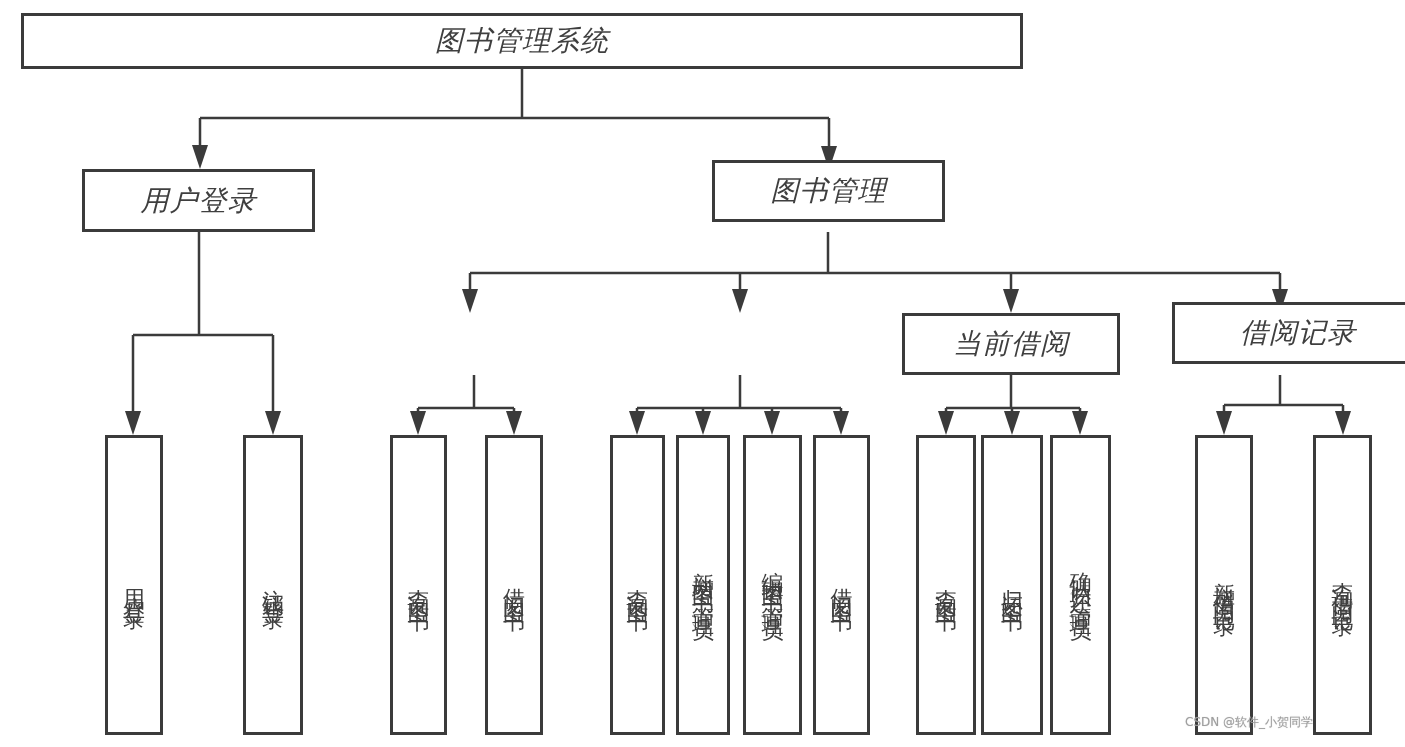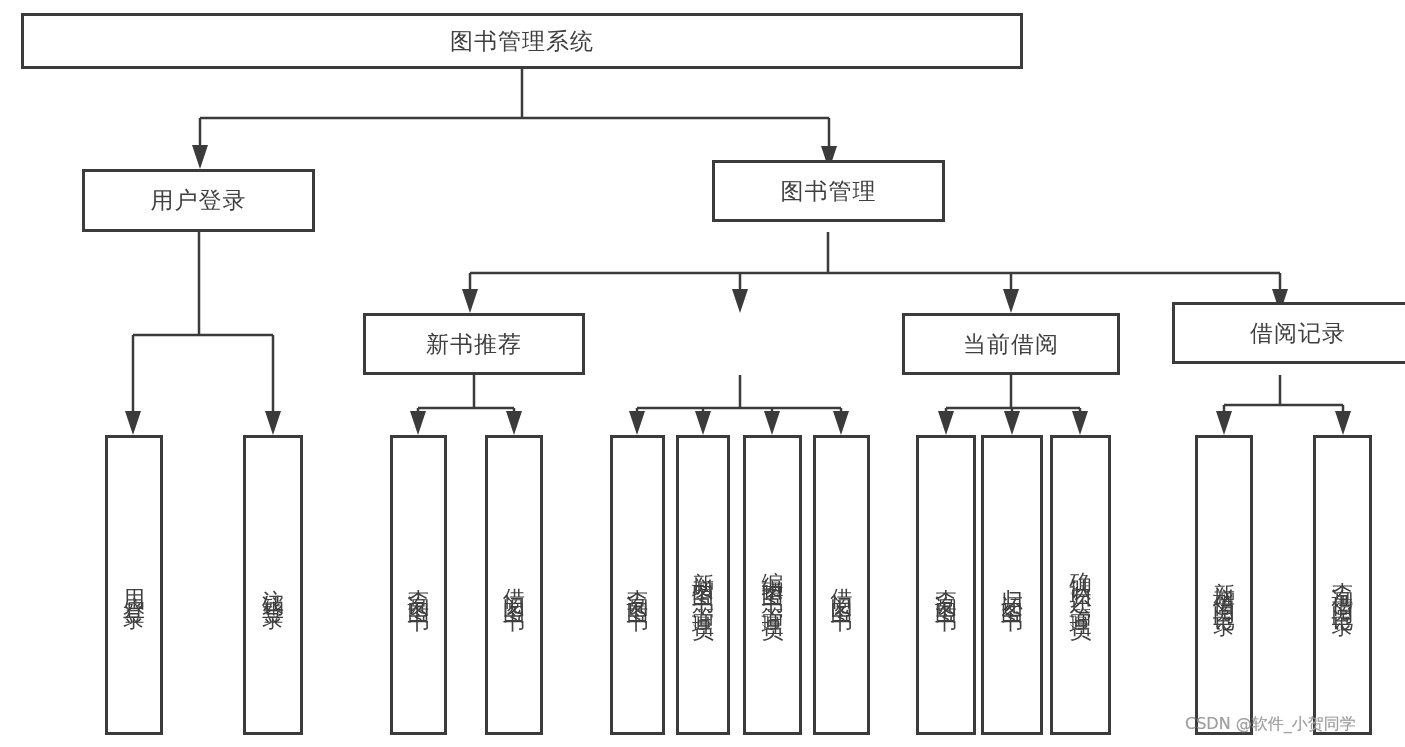--- a/index.html
+++ b/index.html
@@ -27,38 +27,39 @@
     box-sizing: border-box;
     border: 3px solid #3b3b3b;
     background: #ffffff;
     display: flex;
     align-items: center;
     justify-content: center;
     color: #3f3f3f;
     z-index: 2;
   }
   .node.h span {
-    font-size: 23px;
+    font-size: 28px;
     letter-spacing: 1px;
     white-space: nowrap;
+    font-style: italic;
   }
   .node.leaf span {
     writing-mode: vertical-rl;
     text-orientation: mixed;
     font-size: 22px;
     letter-spacing: 7px;
     line-height: 1;
     white-space: nowrap;
   }
   .watermark {
     position: absolute;
     left: 1185px;
     top: 714px;
     width: 215px;
-    font-size: 16px;
+    font-size: 12px;
     color: #9f9f9f;
     white-space: nowrap;
     z-index: 5;
     text-shadow: 0 0 1px rgba(160,160,160,0.6);
   }
 </style>
 </head>
 <body>
 
 <div class="canvas">
@@ -107,23 +108,20 @@
     <span>图书管理系统</span>
   </div>
 
   <div class="node h" style="left:82px;top:169px;width:233px;height:63px">
     <span>用户登录</span>
   </div>
   <div class="node h" style="left:712px;top:160px;width:233px;height:62px">
     <span>图书管理</span>
   </div>
 
-  <div class="node h" style="left:363px;top:313px;width:222px;height:62px">
-    <span>新书推荐</span>
-  </div>
   <div class="node h" style="left:902px;top:313px;width:218px;height:62px">
     <span>当前借阅</span>
   </div>
   <div class="node h" style="left:1172px;top:302px;width:252px;height:62px">
     <span>借阅记录</span>
   </div>
 
   <div class="node leaf" style="left:105px;top:435px;width:58px;height:300px">
     <span>用户登录</span>
   </div>

